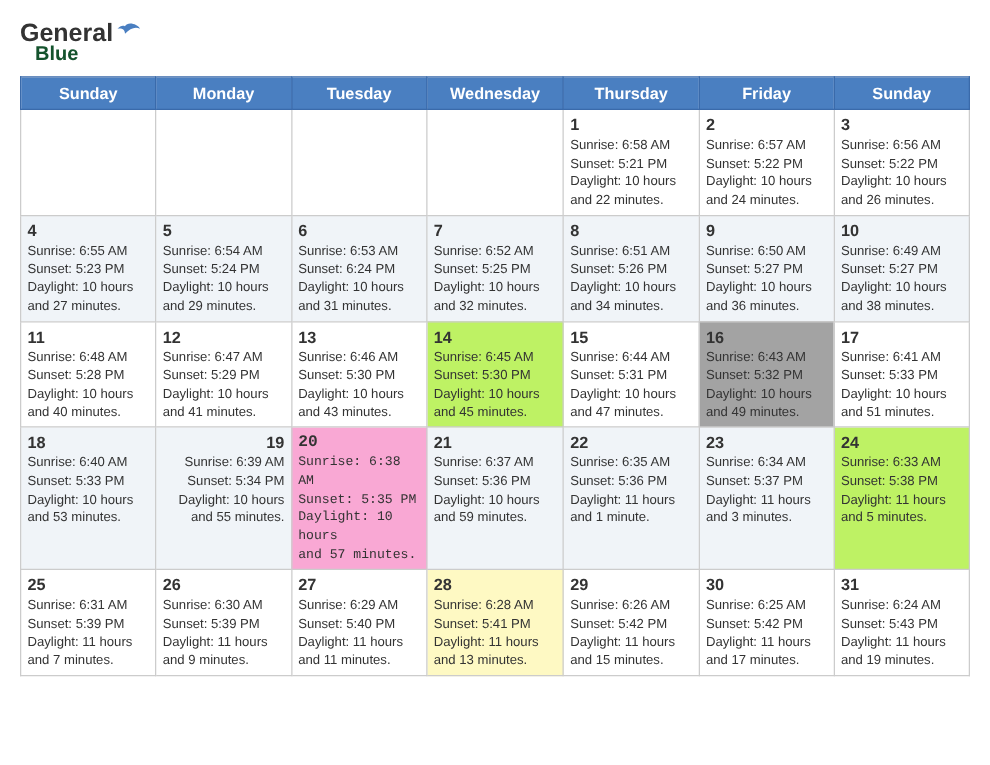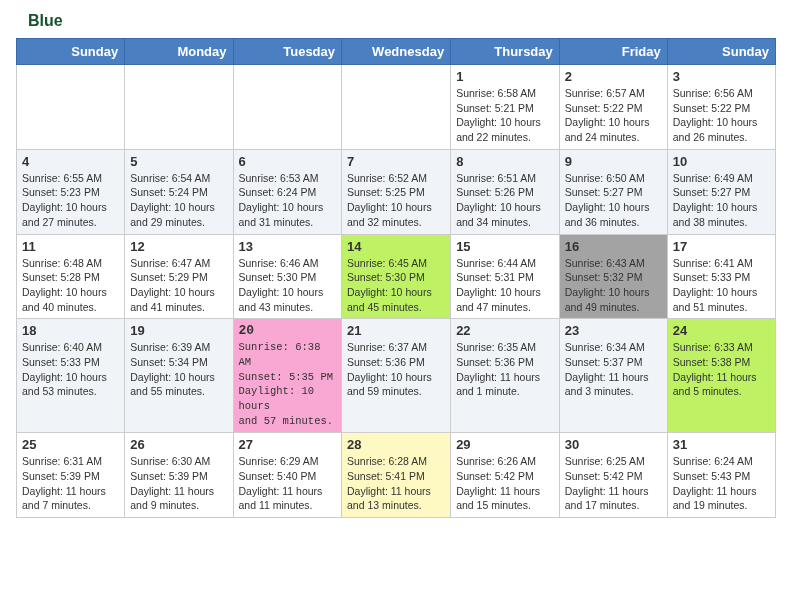--- a/index.html
+++ b/index.html
@@ -43,21 +43,21 @@
       width: 100%;
       border-collapse: collapse;
       margin-top: 8px;
     }
     .calendar thead th {
       background: #4a7fc1;
       color: #fff;
       font-size: 13px;
       font-weight: bold;
       padding: 5px 6px;
-      text-align: right;
+      text-align: center;
       border: 1px solid #3a6aaa;
     }
     .calendar tbody td {
       vertical-align: top;
       border: 1px solid #ccc;
       padding: 4px 5px;
       width: 110px;
       min-height: 80px;
       background: #fff;
       font-size: 11px;
@@ -83,20 +83,26 @@
     }
     .empty-cell {
       background: #fff !important;
     }
   </style>
 </head>
 <body>
 
 <div class="header">
   <div class="logo">
+    <div class="logo-row">
+      <span style="font-size:20px;font-weight:bold;color:#333;">General</span>
+      <svg width="22" height="20" viewBox="0 0 22 20" style="margin-left:2px;margin-top:-2px;">
+        <path d="M8 4 C10 0, 18 2, 20 6 C16 4, 12 6, 8 10 C8 7, 6 5, 2 6 C4 4, 6 3, 8 4Z" fill="#4a7fc1"></path>
+      </svg>
+    </div>
     <span style="font-size:16px;font-weight:bold;color:#14532d;margin-top:-4px;margin-left:12px;">Blue</span>
   </div>
   <div class="title-block">
     <h1></h1>
     <h2></h2>
   </div>
 </div>
 
 <table class="calendar">
   <thead>
@@ -241,21 +247,21 @@
         </td>
       </tr>
       <tr>
         <td style="background: rgb(240, 244, 248);">
           <span class="day-num">18</span>
           <div class="day-info" style="white-space: pre-line;">Sunrise: 6:40 AM
 Sunset: 5:33 PM
 Daylight: 10 hours
 and 53 minutes.</div>
         </td>
-        <td style="background: rgb(240, 244, 248);">
+        <td style="background: rgb(240, 244, 248); text-align: right;">
           <span class="day-num">19</span>
           <div class="day-info" style="white-space: pre-line;">Sunrise: 6:39 AM
 Sunset: 5:34 PM
 Daylight: 10 hours
 and 55 minutes.</div>
         </td>
         <td style="background: #f9a8d4; font-family: Liberation Mono, monospace;">
           <span class="day-num">20</span>
           <div class="day-info" style="white-space: pre-line;">Sunrise: 6:38 AM
 Sunset: 5:35 PM

